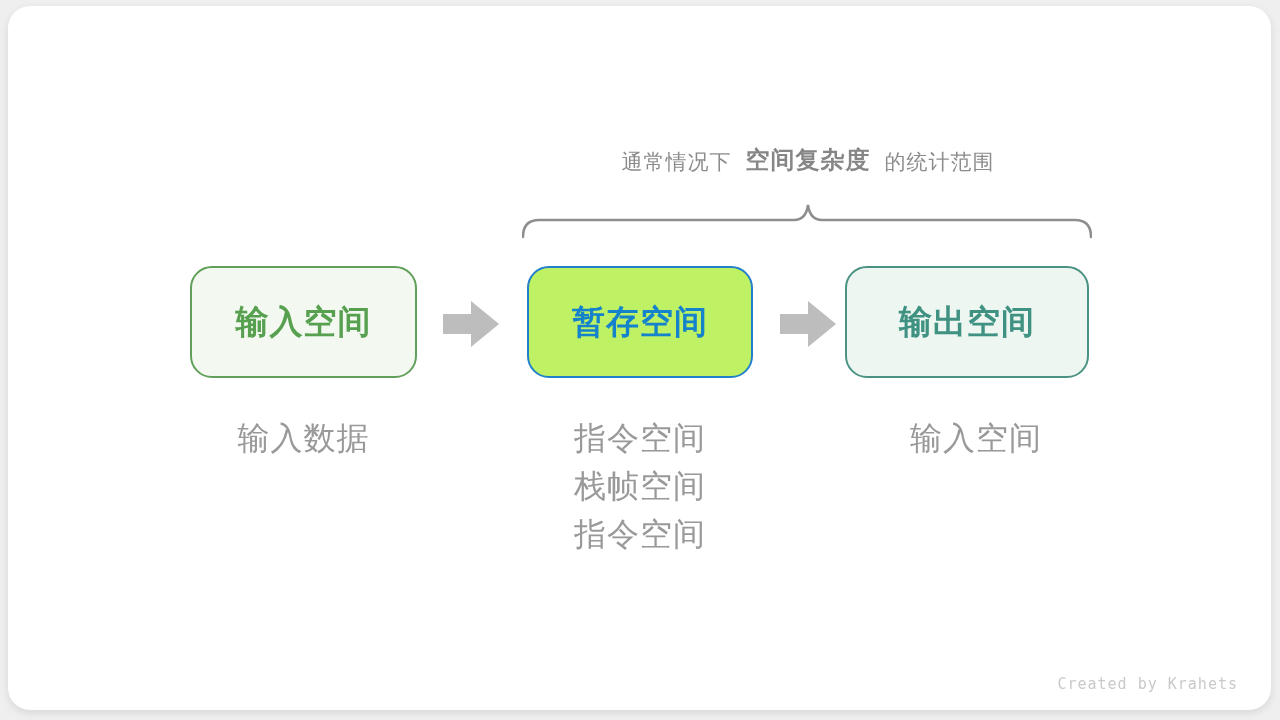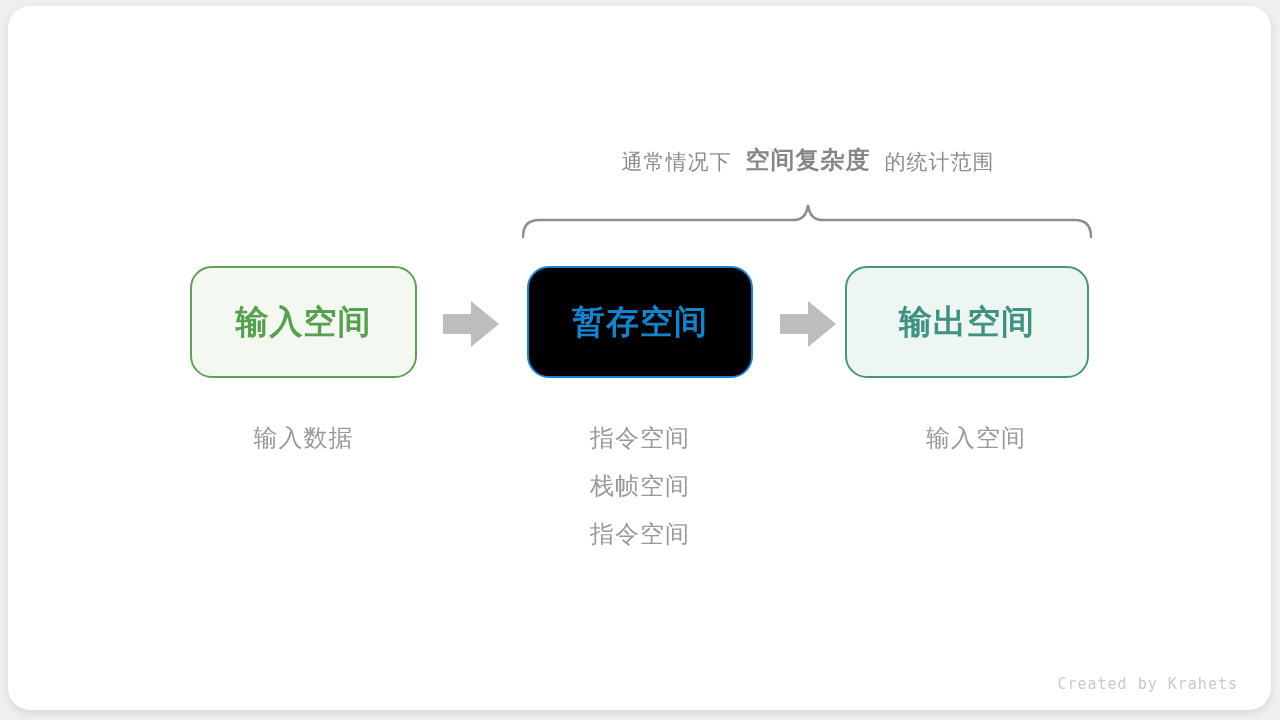--- a/index.html
+++ b/index.html
@@ -79,21 +79,21 @@
     width: 56px;
     height: 46px;
   }
   .arrow-1 { left: 443px; }
   .arrow-2 { left: 780px; }
   .sub-col {
     position: absolute;
     top: 416px;
     text-align: center;
     color: #999999;
-    font-size: 24px;
+    font-size: 32px;
     letter-spacing: 1px;
   }
   .sub-col .sub-line {
     height: 48px;
     line-height: 44px;
   }
   .col-1 { left: 190px; width: 227px; }
   .col-2 { left: 527px; width: 226px; }
   .col-3 { left: 862px; width: 228px; }
   .credit {
@@ -123,21 +123,21 @@
   </svg>
 
   <div class="flow-box box-input" style="border-color: rgb(97, 160, 91); background: rgb(243, 249, 240); color: rgb(87, 160, 79);">
     <span>输入空间</span>
   </div>
 
   <svg class="arrow-svg arrow-1" viewBox="0 0 56 46">
     <polygon points="0,13 28,13 28,0 56,23 28,46 28,33 0,33" fill="#bdbdbd"></polygon>
   </svg>
 
-  <div class="flow-box box-temp" style="border-color: rgb(34, 128, 203); background: #000000; color: rgb(21, 131, 203);">
+  <div class="flow-box box-temp" style="border-color: rgb(34, 128, 203); background: #bef264; color: rgb(21, 131, 203);">
     <span>暂存空间</span>
   </div>
 
   <svg class="arrow-svg arrow-2" viewBox="0 0 56 46">
     <polygon points="0,13 28,13 28,0 56,23 28,46 28,33 0,33" fill="#bdbdbd"></polygon>
   </svg>
 
   <div class="flow-box box-output" style="border-color: rgb(74, 147, 131); background: rgb(238, 246, 242); color: rgb(63, 145, 129);">
     <span>输出空间</span>
   </div>

